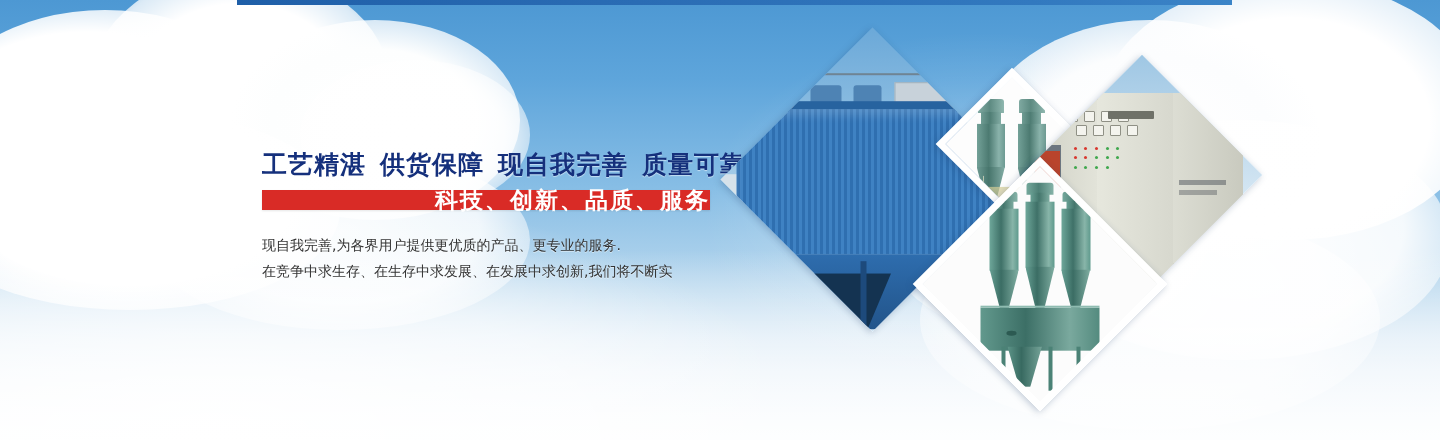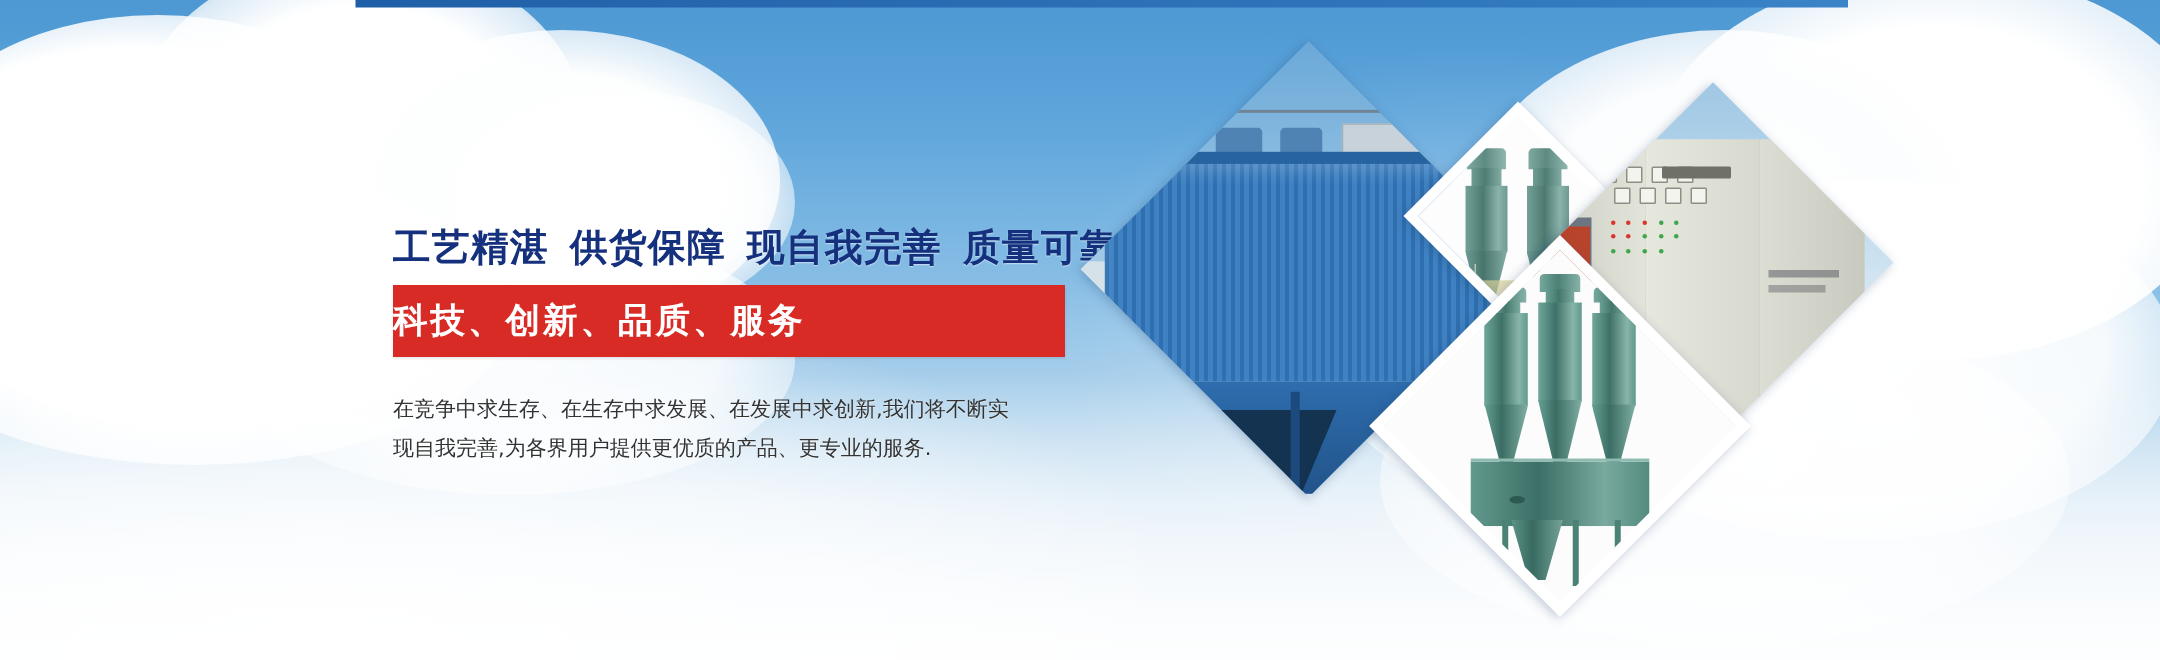--- a/index.html
+++ b/index.html
@@ -42,22 +42,22 @@
   .copy{position:absolute;left:258px;top:148px;width:480px;}
   .headline{
     font-size:25px;font-weight:bold;color:#15307c;letter-spacing:1px;
     line-height:34px;white-space:nowrap;margin:0 0 8px 4px;
     text-shadow:0 1px 1px rgba(255,255,255,.55);
   }
   .headline span{margin-right:14px;}
   .headline span:last-child{margin-right:0;}
 
   .redbar{
-    width:448px;height:48px;background:#d92b26;
-    display:flex;align-items:center;justify-content:flex-start;
+    width:448px;height:20px;background:#d92b26;
+    display:flex;align-items:center;justify-content:flex-end;
     margin:0 0 0 4px;box-shadow:0 1px 2px rgba(0,0,0,.10);
   }
   .redbar-text{
     color:#ffffff;font-size:23px;font-weight:bold;letter-spacing:2px;
     line-height:1;white-space:nowrap;
   }
 
   .body-copy{
     margin:22px 0 0 4px;color:#333333;font-size:14px;line-height:26px;
     width:476px;text-shadow:0 1px 0 rgba(255,255,255,.5);
@@ -179,22 +179,22 @@
 
     <div class="headline">
       <span>工艺精湛</span><span>供货保障</span><span>现自我完善</span><span>质量可靠</span>
     </div>
 
     <div class="redbar">
       <span class="redbar-text">科技、创新、品质、服务</span>
     </div>
 
     <div class="body-copy">
+      <p>现自我完善,为各界用户提供更优质的产品、更专业的服务.</p>
       <p>在竞争中求生存、在生存中求发展、在发展中求创新,我们将不断实</p>
-      <p>现自我完善,为各界用户提供更优质的产品、更专业的服务.</p>
     </div>
 
   </div>
 
   <div class="collage">
 
     <div class="dia frame d-big">
       <div class="inner">
         <div class="bag-sky"></div>
         <div class="bag-side"></div>

